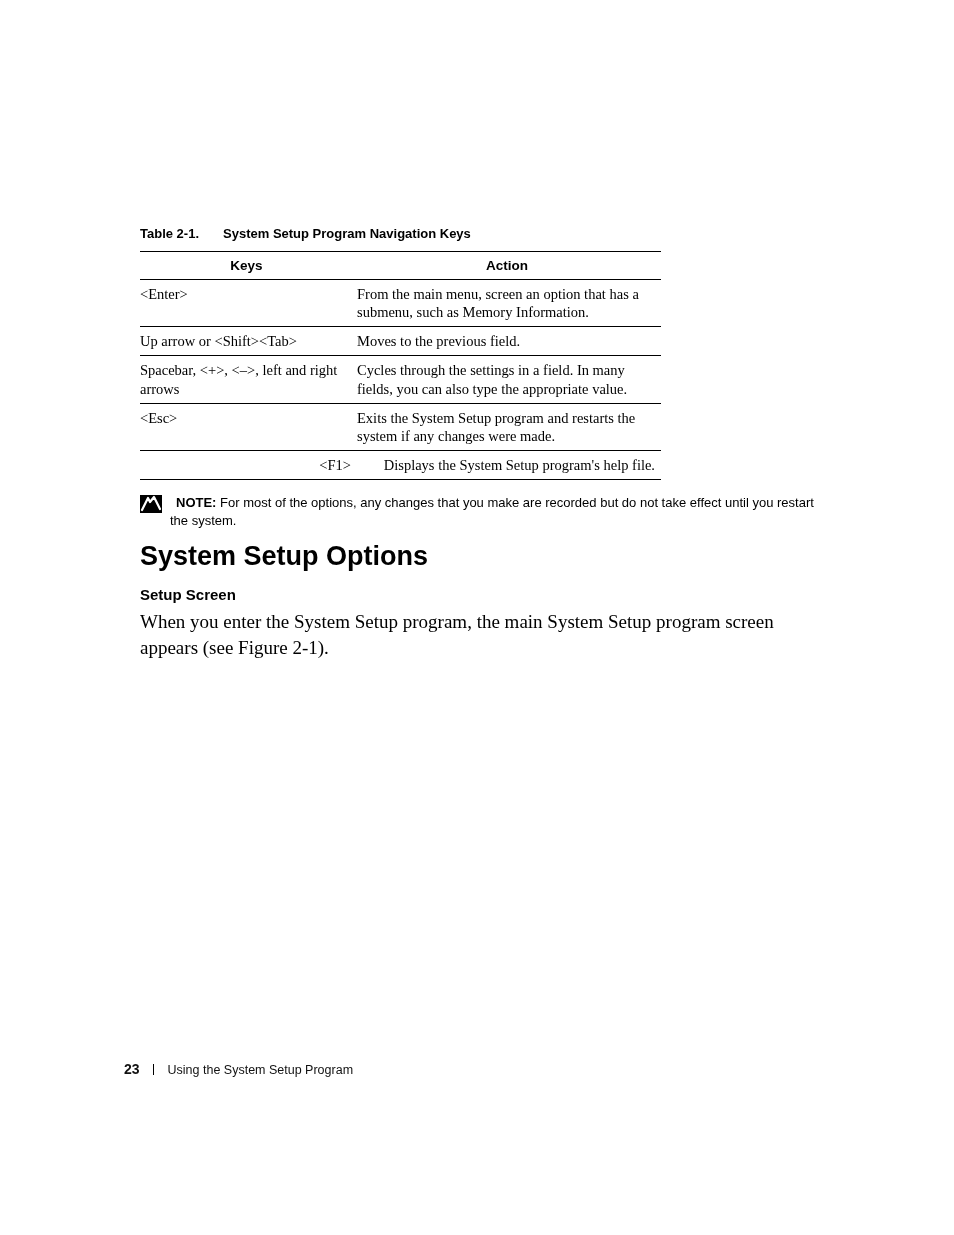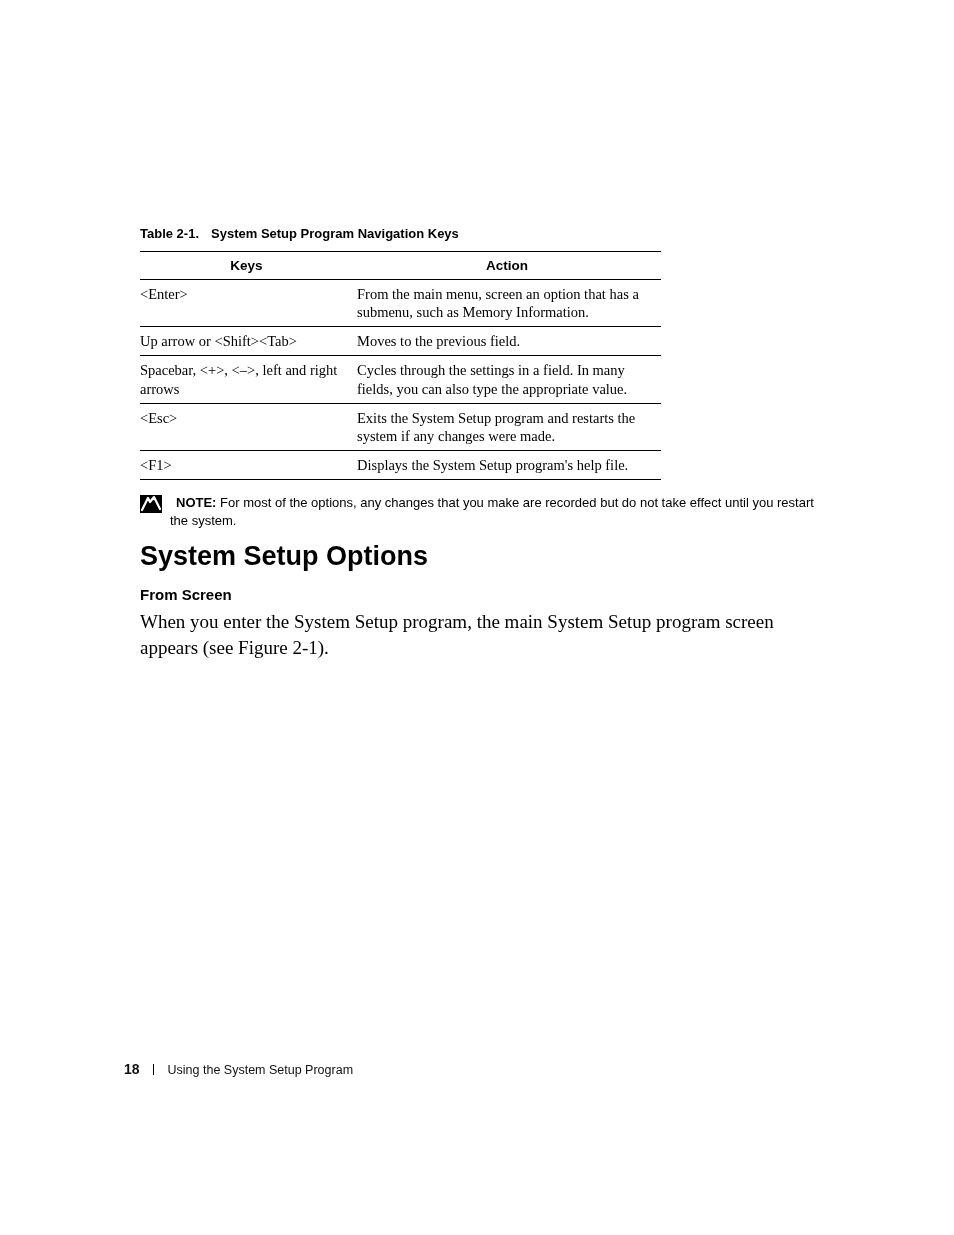--- a/index.html
+++ b/index.html
@@ -19,42 +19,42 @@
     width: 680px;
   }
   .sans-bold {
     font-family: Arial, Helvetica, sans-serif;
     font-weight: bold;
   }
   .table-caption {
     font-size: 13px;
     margin-bottom: 10px;
   }
-  .table-caption .num { margin-right: 12px; }
+  .table-caption .num { margin-right: 24px; }
   table.keys {
     border-collapse: collapse;
     width: 521px;
     font-size: 14.5px;
   }
   table.keys th {
     text-align: center;
     font-family: Arial, Helvetica, sans-serif;
     font-weight: bold;
     font-size: 13.5px;
     padding: 6px 4px 6px 0;
     border-top: 1.3px solid #000;
     border-bottom: 1.3px solid #000;
   }
   table.keys td {
     vertical-align: top;
     padding: 5px 6px 5px 0;
     border-bottom: 0.7px solid #000;
     line-height: 1.25;
   }
-  table.keys tr:last-child td { border-bottom: 1.3px solid #000; }
+  table.keys tr:last-child td { border-bottom: 1.3px solid #000; text-align: right; }
   table.keys col.c1 { width: 217px; }
 
   .note-block {
     display: flex;
     margin-top: 14px;
     width: 690px;
   }
   .note-icon {
     flex: 0 0 22px;
     height: 18px;
@@ -159,23 +159,23 @@
       <path d="M2 15 L8 3 L10 7 L14 2 L20 14" stroke="#fff" stroke-width="2.2" fill="none" stroke-linecap="round" stroke-linejoin="round"></path>
     </svg>
     <div class="note-text">
       <span class="label">NOTE:</span>
       <span>For most of the options, any changes that you make are recorded but do not take effect until you restart the system.</span>
     </div>
   </div>
 
   <h1 class="section">System Setup Options</h1>
 
-  <h2 class="sub">From Screen</h2>
+  <h2 class="sub">Setup Screen</h2>
 
   <p class="body">When you enter the System Setup program, the main System Setup program screen appears (see Figure 2-1).</p>
 
 </div>
 
 <div class="footer">
-  <span class="pg">18</span>
+  <span class="pg">23</span>
   <span class="sep"></span>
   <span>Using the System Setup Program</span>
 </div>
 
 </body></html>

